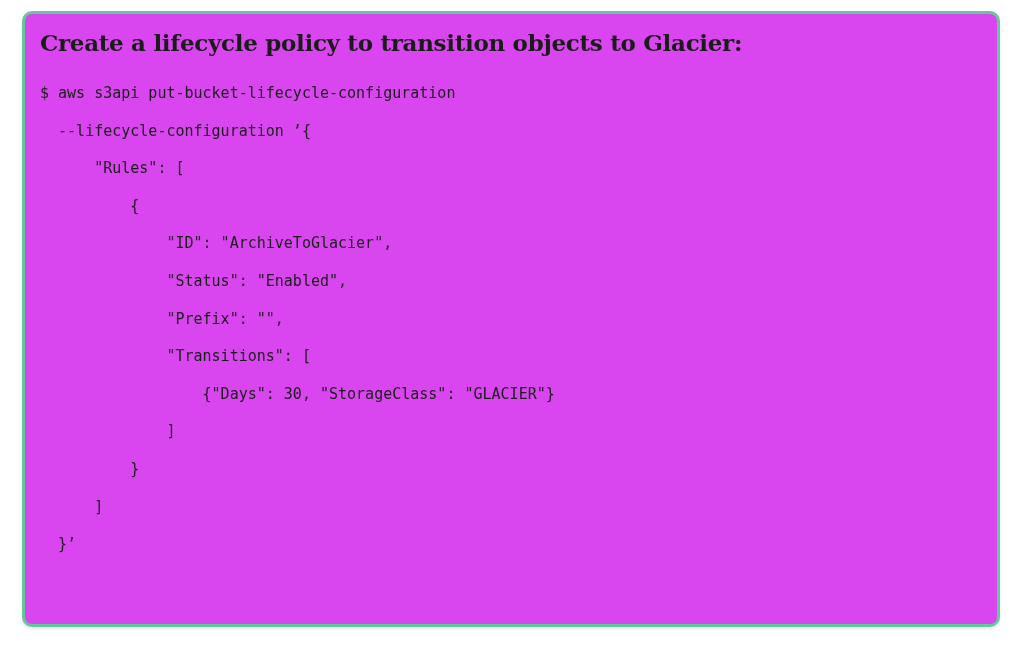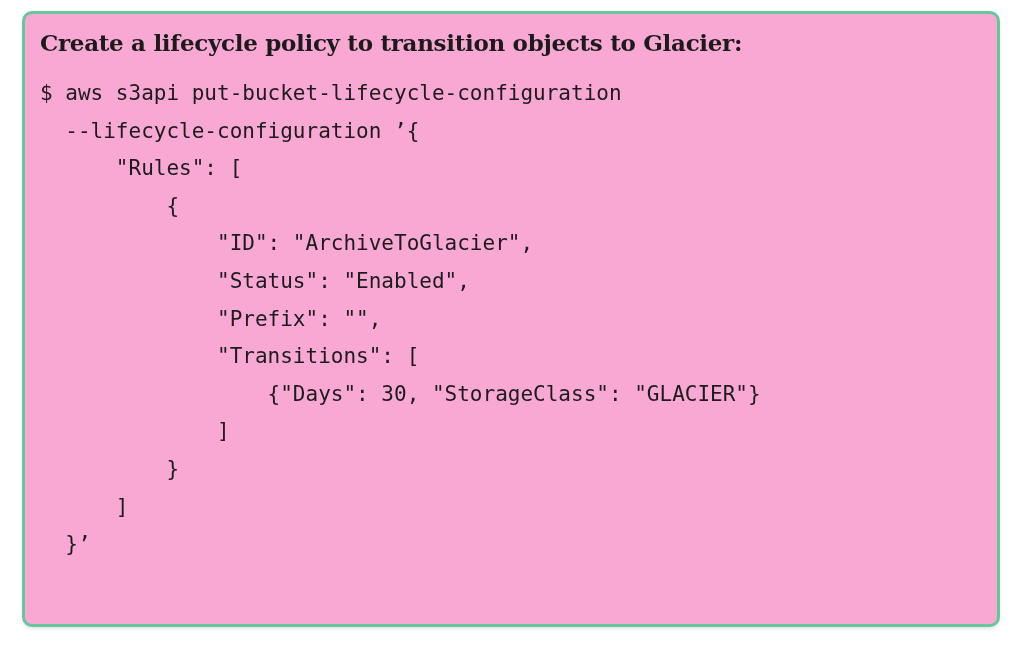--- a/index.html
+++ b/index.html
@@ -29,34 +29,34 @@
     font-family: "DejaVu Serif", "Liberation Serif", serif;
     font-weight: bold;
     font-size: 23px;
     letter-spacing: -0.3px;
     line-height: 30px;
     color: #1b1b1b;
   }
   .code-block {
     margin-top: 17px;
     font-family: "DejaVu Sans Mono", "Liberation Mono", monospace;
-    font-size: 21px;
+    font-size: 15px;
     color: #1c1c1c;
   }
   .code-line {
     white-space: pre;
     height: 37.6px;
     line-height: 37.6px;
   }
 </style>
 </head>
 <body>
 
 <div class="page">
-  <div class="code-panel" style="border-color: rgb(100, 200, 156); background: #f9a8d4;">
+  <div class="code-panel" style="border-color: rgb(100, 200, 156); background: #d946ef;">
     <div class="panel-title">Create a lifecycle policy to transition objects to Glacier:</div>
     <div class="code-block">
         <div class="code-line">$ aws s3api put-bucket-lifecycle-configuration</div>
         <div class="code-line">  --lifecycle-configuration ’{</div>
         <div class="code-line">      "Rules": [</div>
         <div class="code-line">          {</div>
         <div class="code-line">              "ID": "ArchiveToGlacier",</div>
         <div class="code-line">              "Status": "Enabled",</div>
         <div class="code-line">              "Prefix": "",</div>
         <div class="code-line">              "Transitions": [</div>

